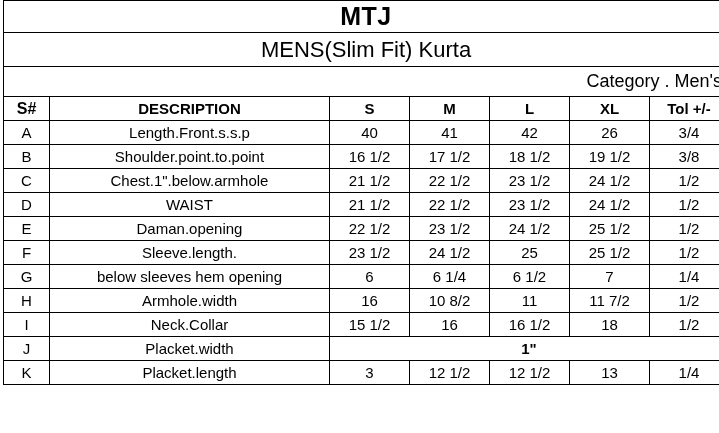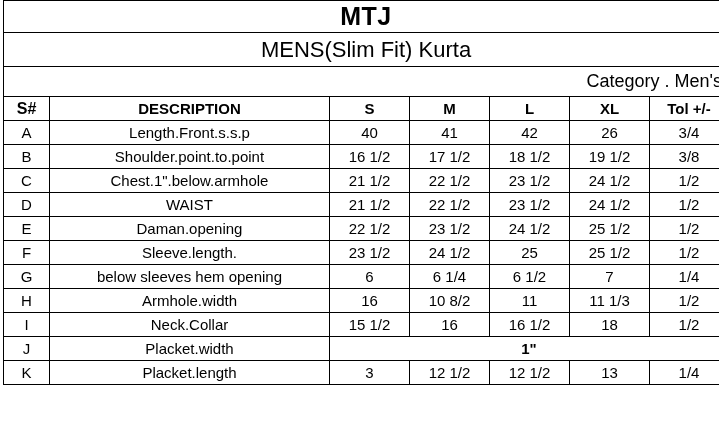--- a/index.html
+++ b/index.html
@@ -192,21 +192,21 @@
         <td class="val-cell">7</td>
         <td class="tol-cell">1/4</td>
       </tr>
 
       <tr>
         <td class="sno-cell">H</td>
         <td class="desc-cell">Armhole.width</td>
         <td class="val-cell">16</td>
         <td class="val-cell">10 8/2</td>
         <td class="val-cell">11</td>
-        <td class="val-cell">11 1/3</td>
+        <td class="val-cell">11 7/2</td>
         <td class="tol-cell">1/2</td>
       </tr>
 
       <tr>
         <td class="sno-cell">I</td>
         <td class="desc-cell">Neck.Collar</td>
         <td class="val-cell">15 1/2</td>
         <td class="val-cell">16</td>
         <td class="val-cell">16 1/2</td>
         <td class="val-cell">18</td>

